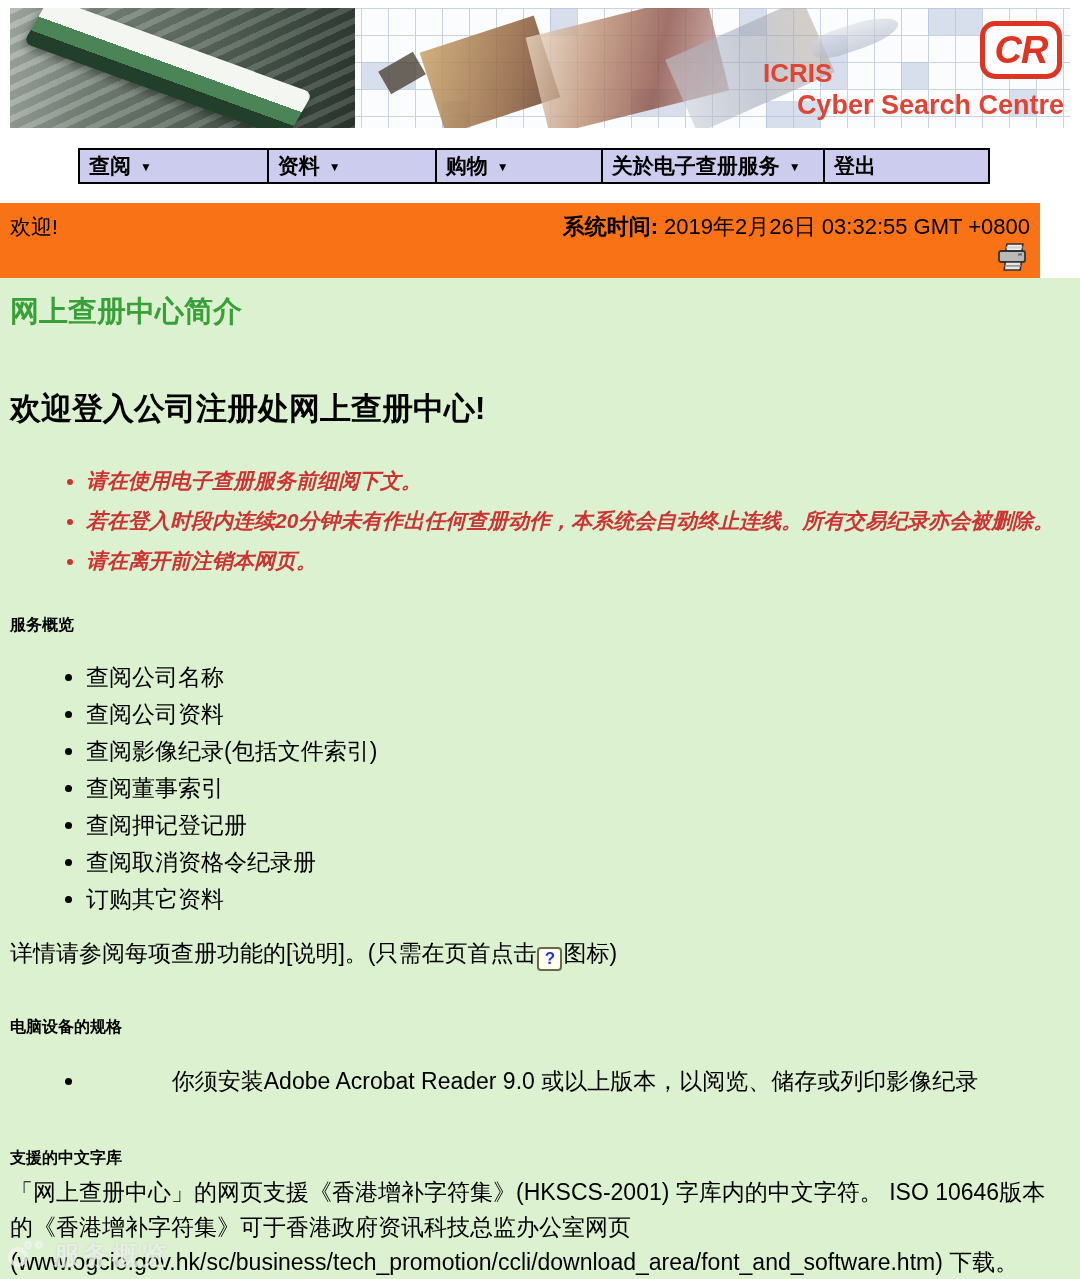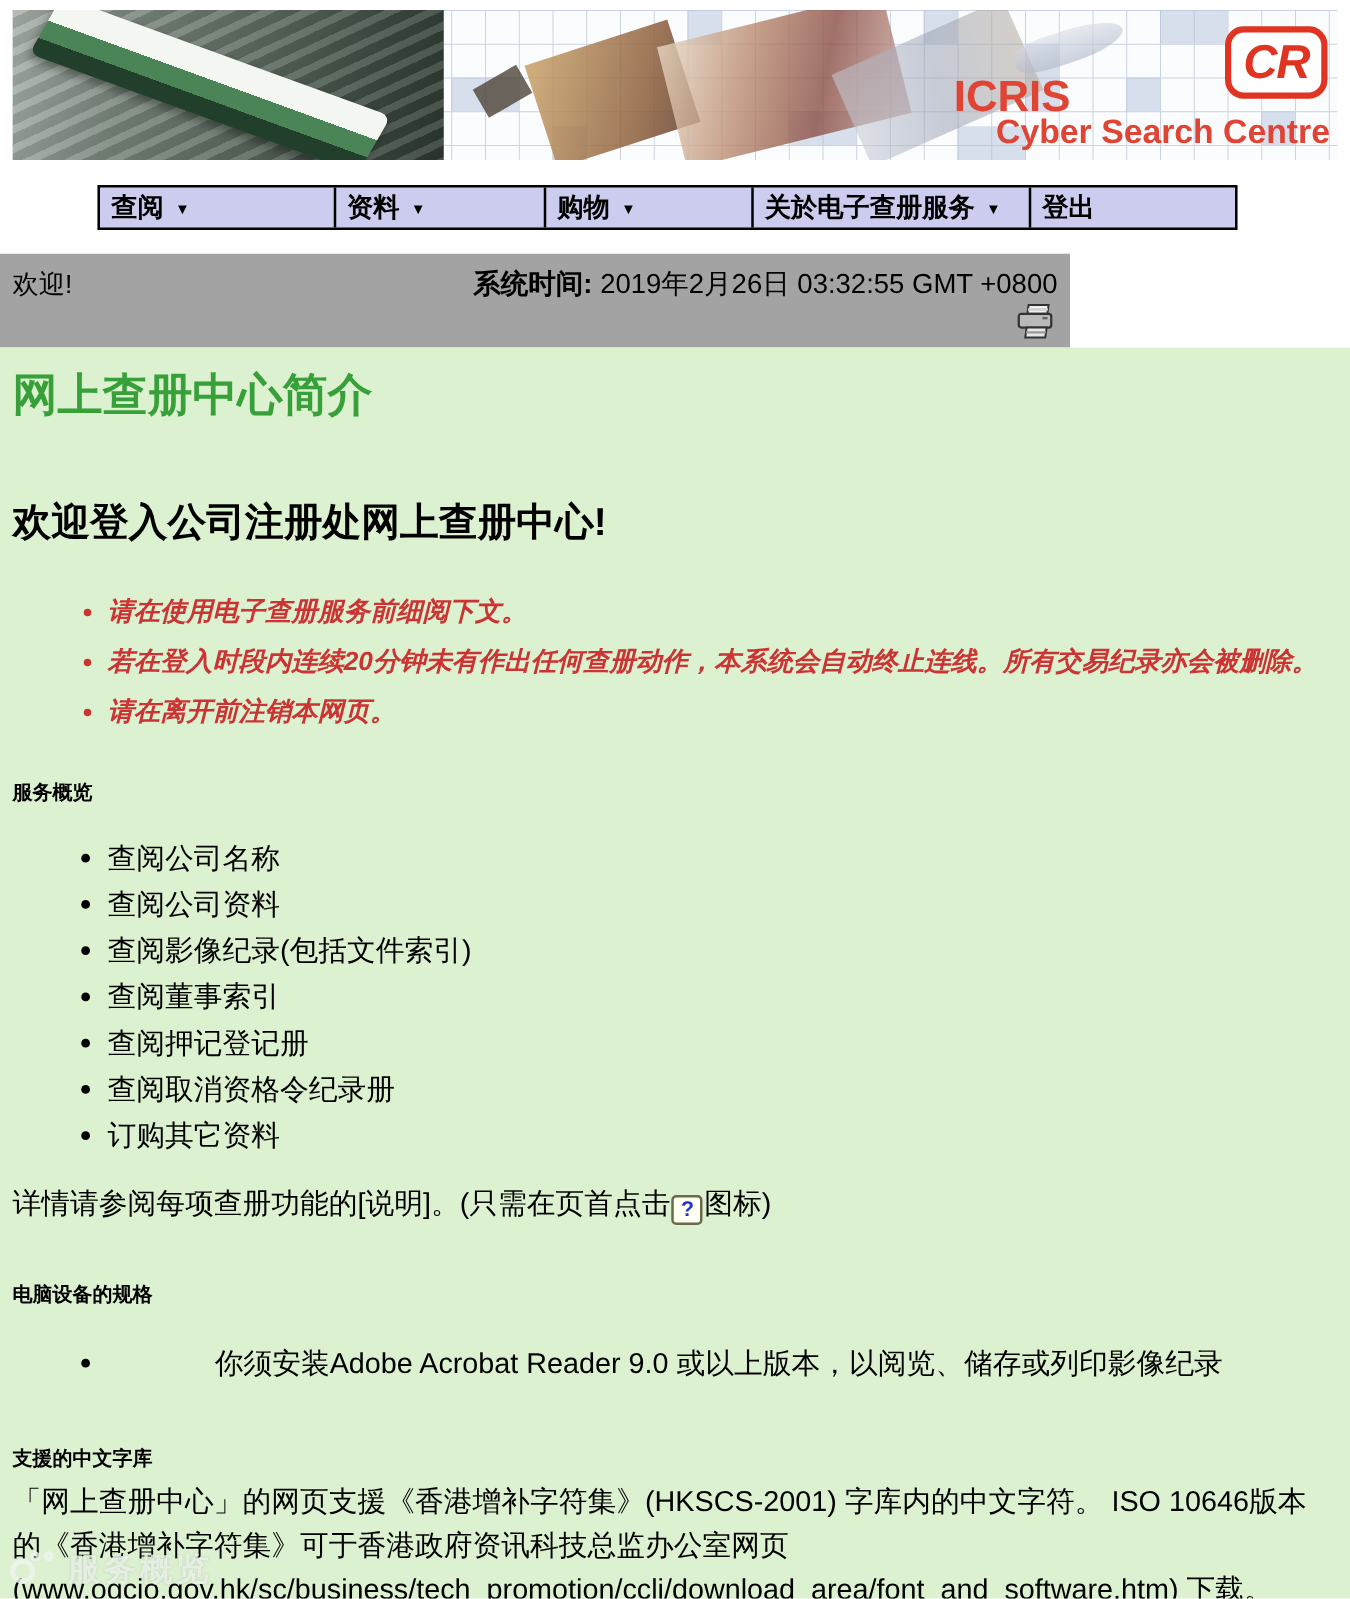--- a/index.html
+++ b/index.html
@@ -32,44 +32,44 @@
     background:linear-gradient(100deg,#c8ccd6 0%,#9aa2b4 50%,#b7a99a 100%); opacity:.55; }
   .ph-mid4 { left:372px; top:52px; width:40px; height:26px; transform:rotate(-30deg); background:#4d4438; opacity:.8; }
   .ph-jet { left:800px; top:16px; width:90px; height:26px; transform:rotate(-18deg);
     background:linear-gradient(#d9dde6,#aeb6c6); opacity:.6; border-radius:40% 60% 60% 40%; }
 
   .bn-title { position:absolute; left:752px; top:4px; width:225px; color:#e03422;
     font-family:"Liberation Serif","DejaVu Serif",serif; font-weight:bold; font-size:38px; letter-spacing:1px; white-space:nowrap; }
   .cr-logo { position:absolute; right:8px; top:13px; width:82px; height:58px; background:#ffffff;
     border:5px solid #e03422; border-radius:15px; display:flex; align-items:center; justify-content:center;
     color:#e03422; font-weight:bold; font-style:italic; font-size:38px; letter-spacing:-1px; }
-  .bn-icris { position:absolute; left:753px; top:50px; color:#e04434; font-weight:bold; font-size:35px; }
+  .bn-icris { position:absolute; left:753px; top:50px; color:#e04434; font-weight:bold; font-size:26px; }
   .bn-csc { position:absolute; right:6px; top:82px; color:#e04434; font-weight:bold; font-size:27px; white-space:nowrap; }
 
   
   .navbar { position:absolute; left:78px; top:148px; width:912px; height:36px;
     border:2px solid #000; background:#ccccee; display:flex; }
   .nav-item { display:flex; align-items:center; padding-left:9px; font-size:21px; font-weight:bold; color:#000;
     border-left:2px solid #000; cursor:default; }
   .nav-item:first-child { border-left:none; }
   .nav-item .arrow { font-size:12px; margin-left:9px; position:relative; top:1px; }
   .w1{width:190px}.w2{width:171px}.w3{width:169px}.w4{width:226px}.w5{width:168px}
 
   
-  .statusbar { position:absolute; left:0; top:203px; width:856px; height:75px; background:#a3a3a3; padding:9px 10px 16px 10px; }
+  .statusbar { position:absolute; left:0; top:203px; width:1040px; height:75px; background:#f97316; padding:9px 10px 16px 10px; }
   .status-row { display:flex; justify-content:space-between; align-items:baseline; }
   .welcome { font-size:21px; color:#000; }
   .systime { font-size:22px; color:#000; }
   .systime .lbl { font-weight:bold; }
   .printer-wrap { position:absolute; right:12px; bottom:5px; width:32px; height:30px; cursor:pointer; }
 
   
   .content { position:absolute; left:0; top:278px; width:1080px; height:1001px;
     background:#dcf1cf; padding:6px 16px 0 10px; }
-  .intro-heading { margin-top:8px; font-size:36px; font-weight:bold; color:#38a038; }
+  .intro-heading { margin-top:8px; font-size:29px; font-weight:bold; color:#38a038; }
   .welcome-heading { margin-top:56px; font-size:31px; font-weight:bold; color:#000; }
   ul.notices { margin-top:34px; padding-left:76px; list-style:disc; color:#cc3333; }
   ul.notices li { font-size:21px; font-style:italic; font-weight:600; line-height:33px; margin-bottom:7px; }
   .services-heading, .specs-heading, .font-heading { font-size:16px; font-weight:bold; color:#000; }
   .services-heading { margin-top:38px; }
   ul.services { margin-top:26px; padding-left:76px; list-style:disc; color:#000; }
   ul.services li { font-size:23px; line-height:30px; margin-bottom:7px; }
   .help-note { margin-top:24px; font-size:23px; color:#000; }
   .help-icon { display:inline-flex; align-items:center; justify-content:center; width:25px; height:24px;
     border:2px solid #6a6a4a; border-radius:4px; background:#fffef2; color:#2233cc; font-weight:bold;

